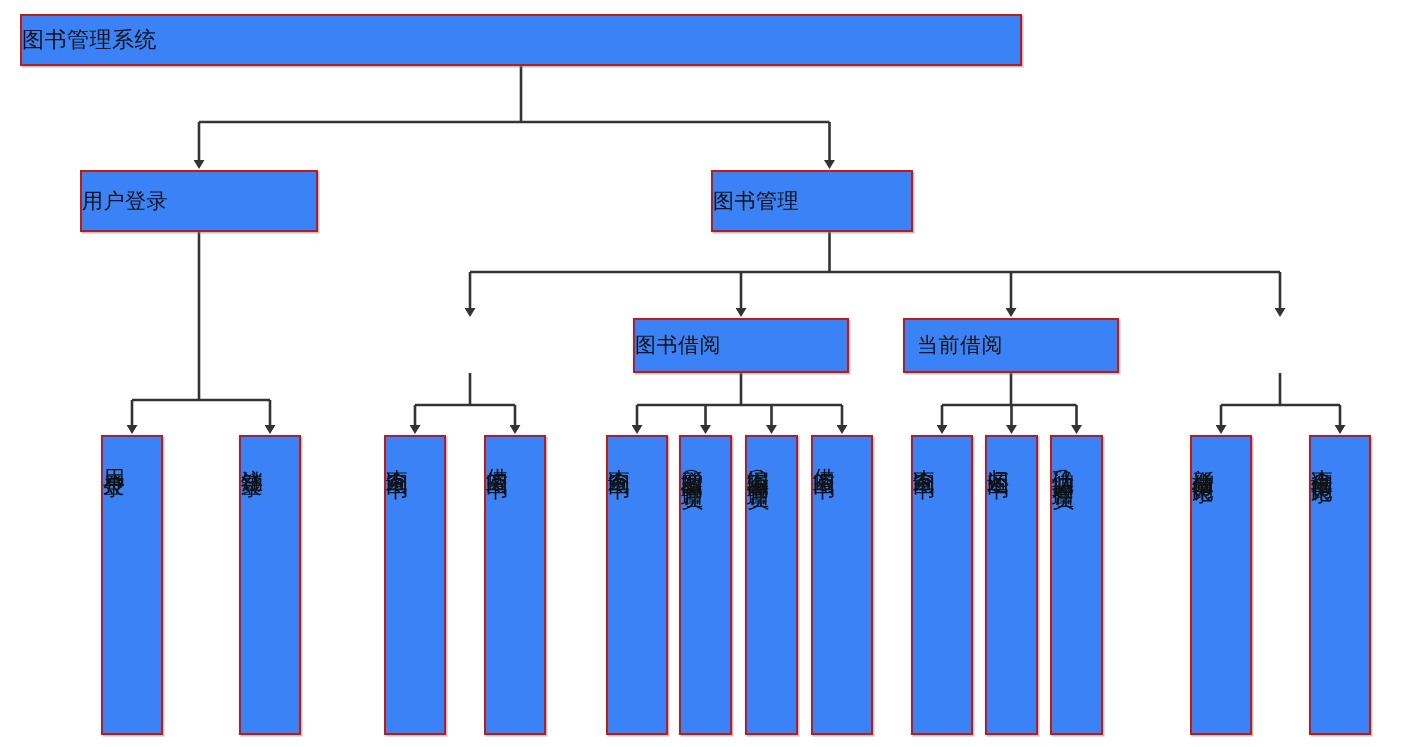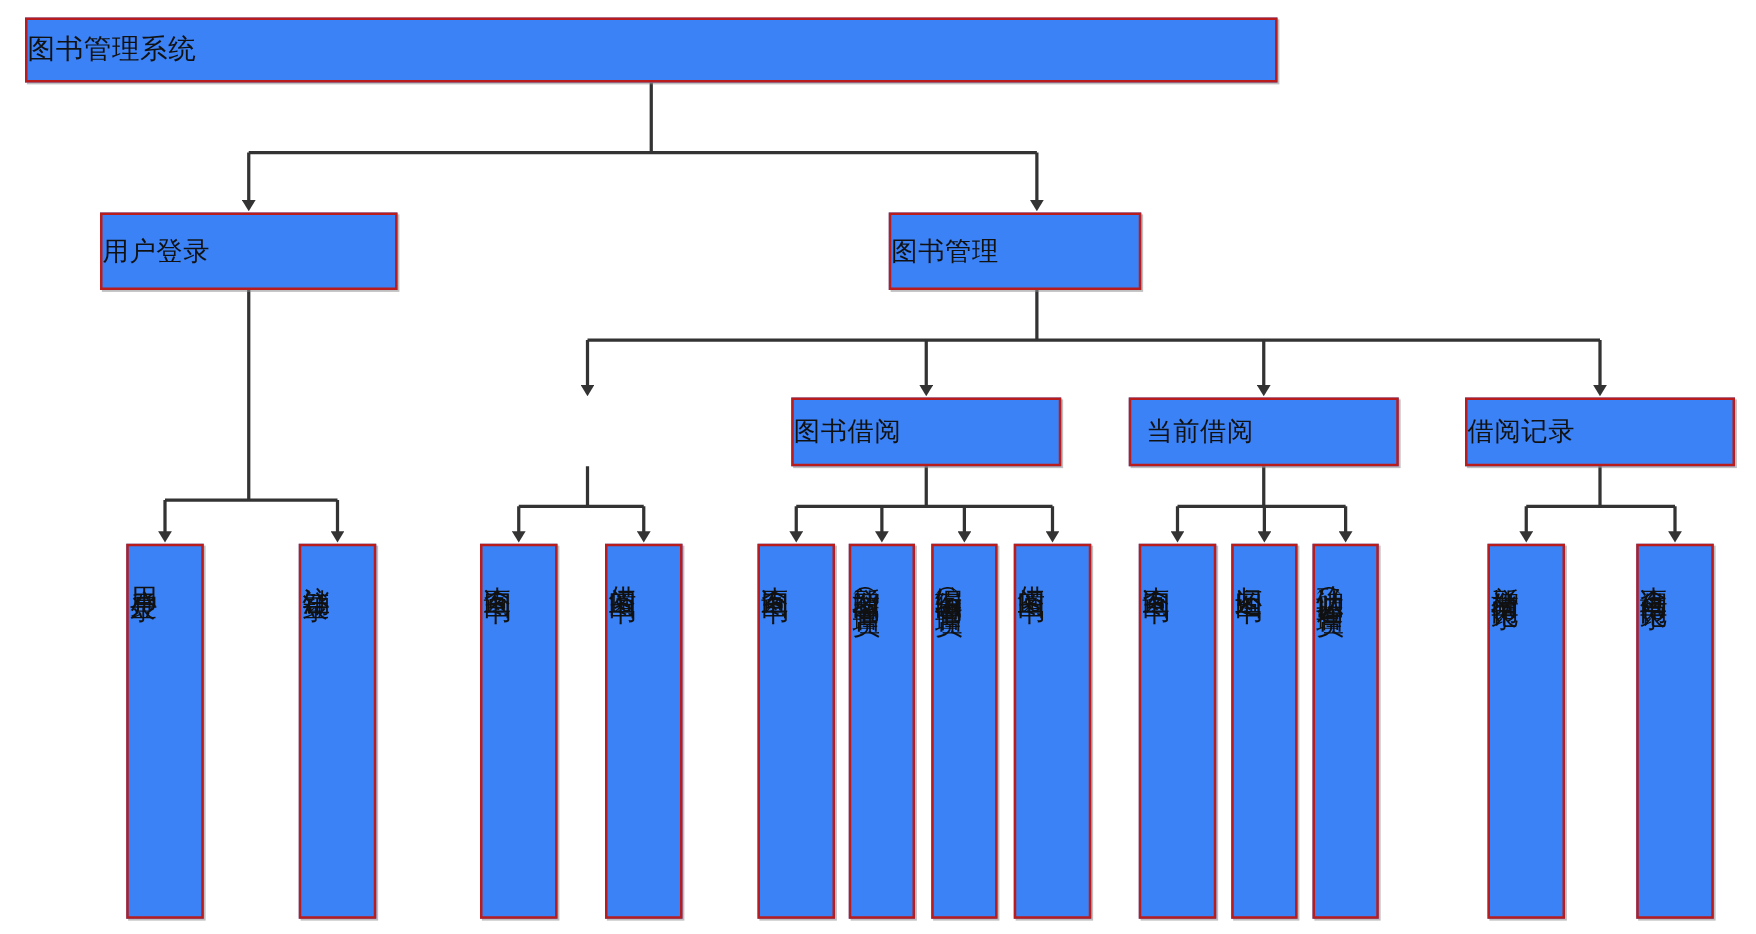--- a/index.html
+++ b/index.html
@@ -129,23 +129,20 @@
   <div class="node horiz" style="left: 711px; top: 170px; width: 202px; height: 62px;">
     <span class="lbl">图书管理</span>
   </div>
 
   <div class="node horiz" style="left: 633px; top: 318px; width: 216px; height: 55px;">
     <span class="lbl">图书借阅</span>
   </div>
   <div class="node horiz" style="left: 903px; top: 318px; width: 216px; height: 55px; padding-left: 12px;">
     <span class="lbl">当前借阅</span>
   </div>
-  <div class="node horiz" style="left: 1172px; top: 318px; width: 216px; height: 55px;">
-    <span class="lbl">借阅记录</span>
-  </div>
 
   <div class="node vert" style="left: 101px; top: 435px; width: 62px; height: 300px;">
     <span class="lbl">用户登录</span>
   </div>
   <div class="node vert" style="left: 239px; top: 435px; width: 62px; height: 300px;">
     <span class="lbl">注销登录</span>
   </div>
   <div class="node vert" style="left: 384px; top: 435px; width: 62px; height: 300px;">
     <span class="lbl">查询图书</span>
   </div>

